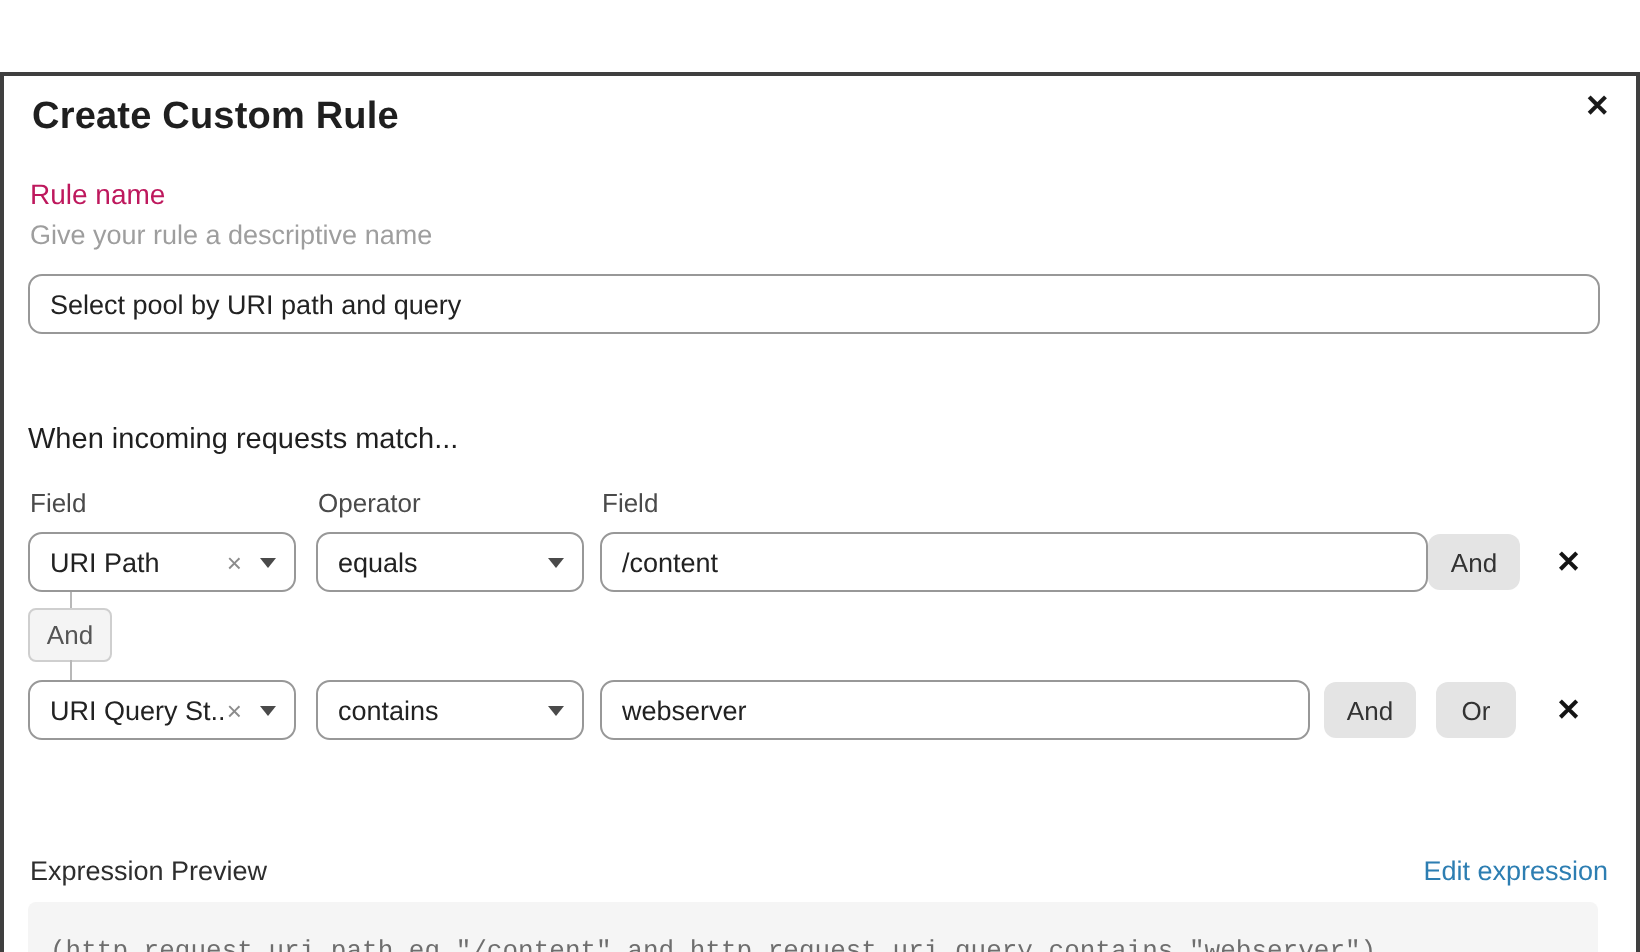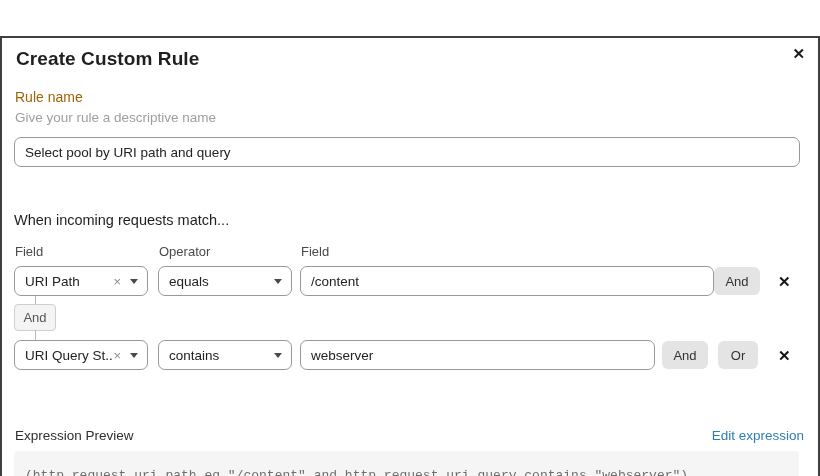--- a/index.html
+++ b/index.html
@@ -22,21 +22,21 @@
     font-size: 19px; font-weight: 700; color: #1f1f1f;
     letter-spacing: 0.1px;
   }
   .close-x {
     position: absolute; right: 13px; top: 8px;
     font-size: 15px; font-weight: 700; color: #1a1a1a;
     cursor: pointer; line-height: 1;
   }
   .rule-label {
     position: absolute; left: 13px; top: 51px;
-    font-size: 14px; color: #a16207;
+    font-size: 14px; color: #be185d;
   }
   .rule-hint {
     position: absolute; left: 13px; top: 72px;
     font-size: 13.5px; color: #9e9e9e;
   }
   .text-input {
     position: absolute;
     height: 30px;
     border: 1px solid #989898;
     border-radius: 7px;

